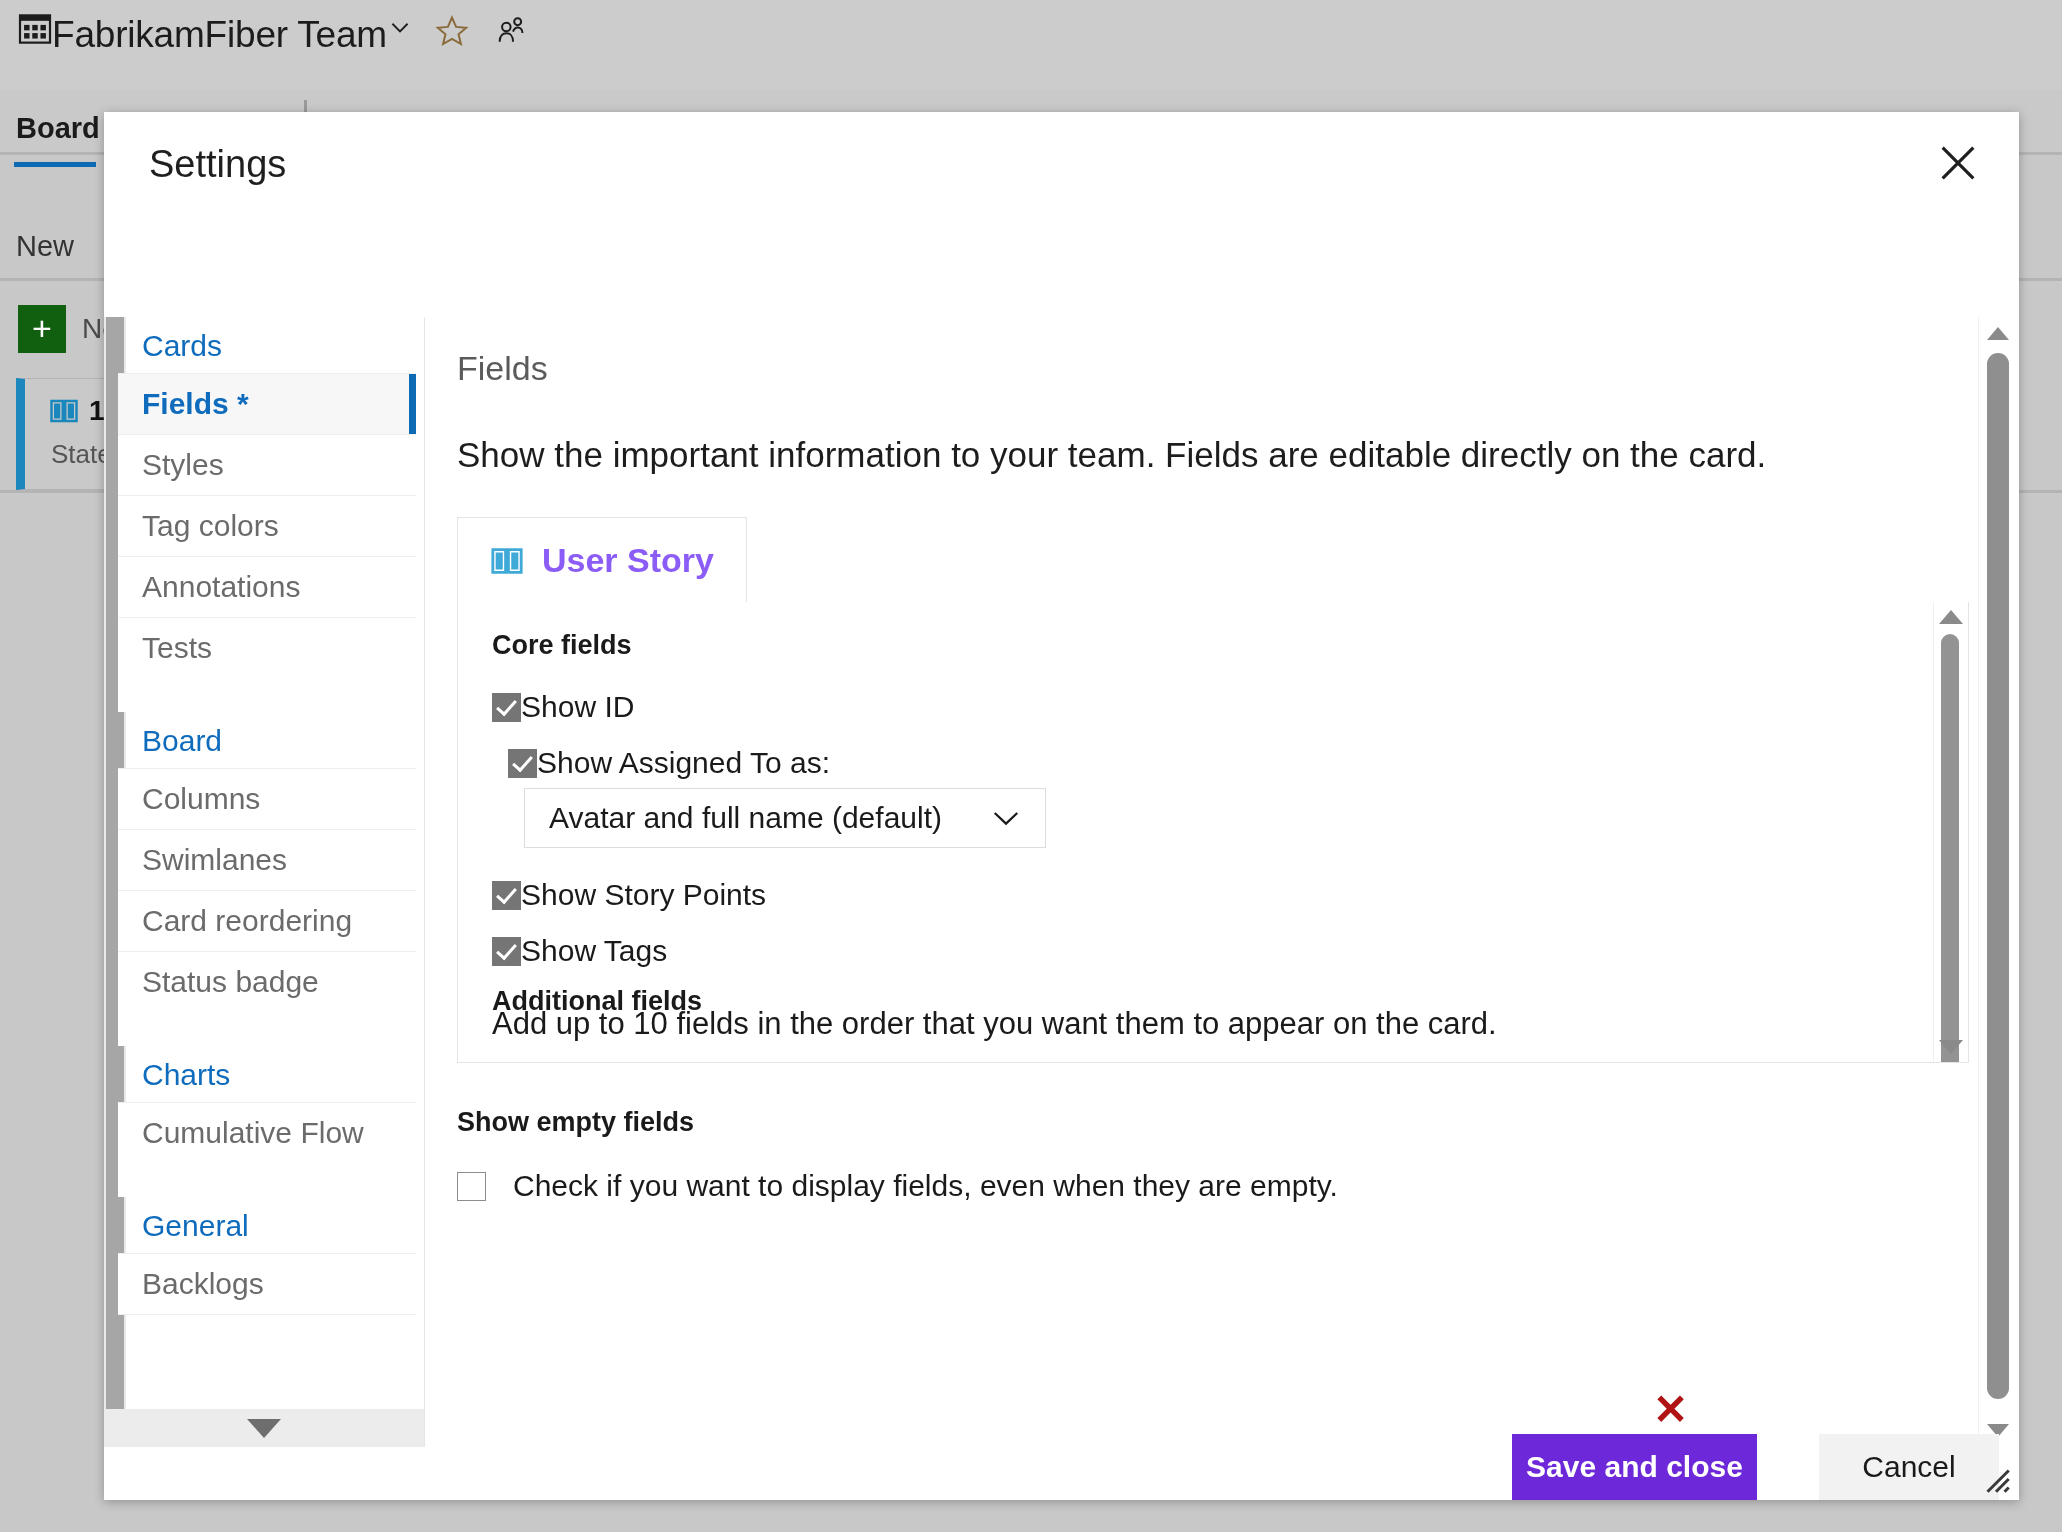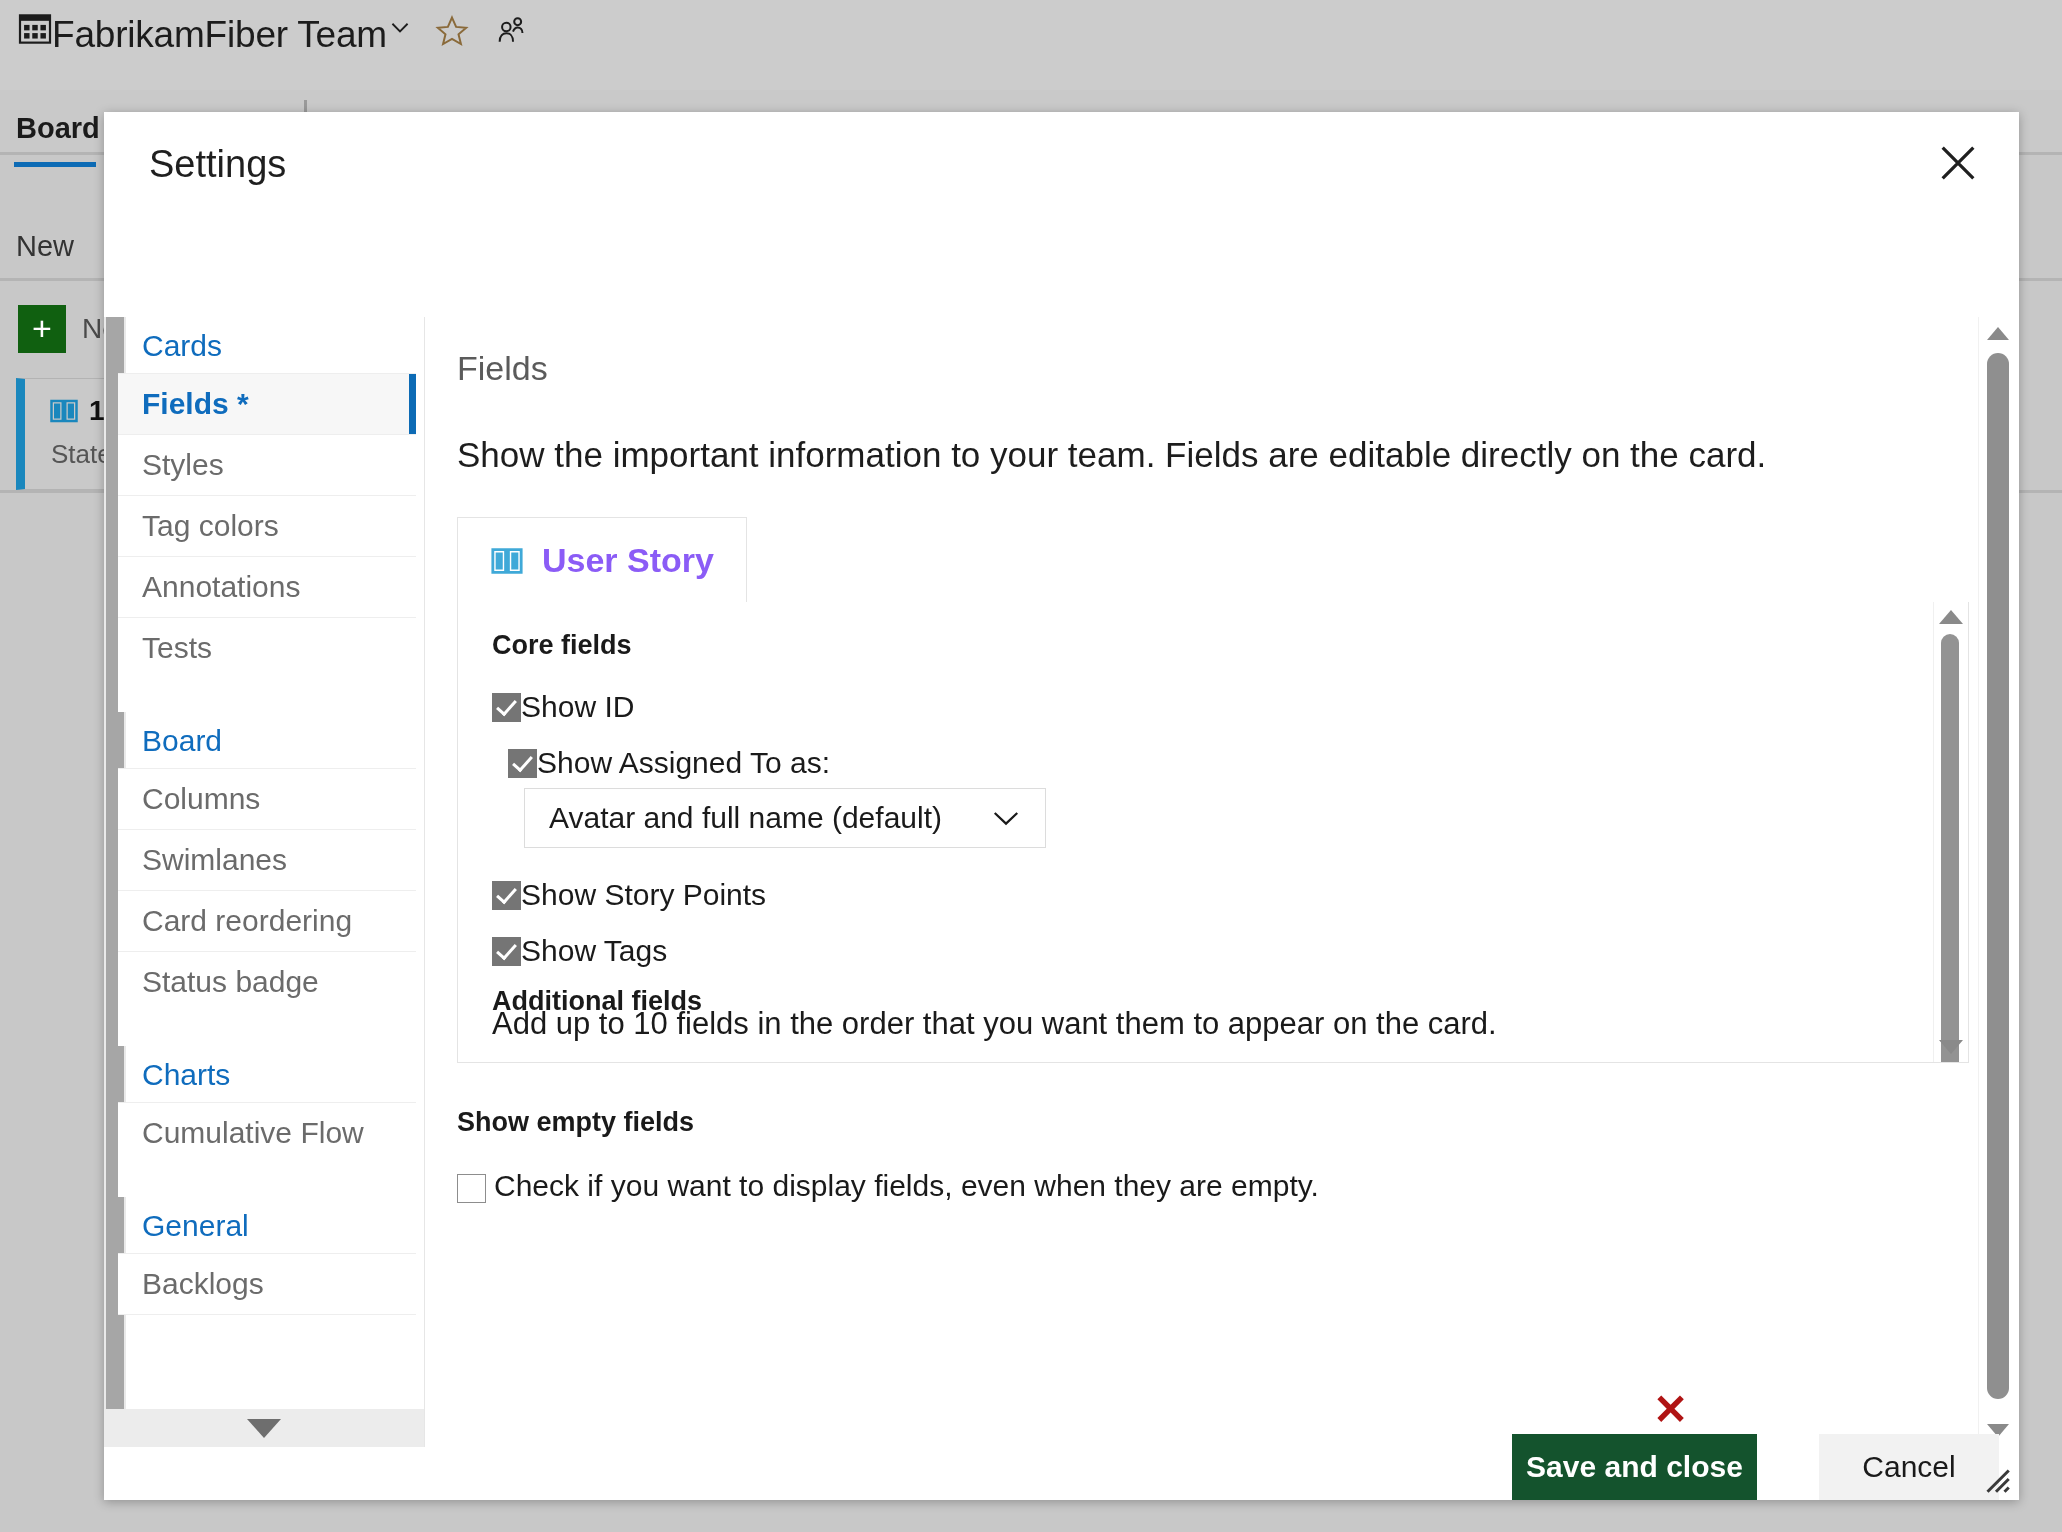--- a/index.html
+++ b/index.html
@@ -277,40 +277,40 @@
     position: absolute; left: 7px; top: 32px; width: 18px; height: 660px;
     background: #939393; border-radius: 9px; cursor: pointer;
   }
 
   #empty-fields-label {
     position: absolute; left: 32px; top: 790px;
     font-size: 27px; color: #1a1a1a; font-weight: 700;
   }
   #empty-fields-row {
     position: absolute; left: 32px; top: 852px;
-    display: flex; align-items: flex-end; gap: 8px; cursor: pointer;
+    display: flex; align-items: center; gap: 27px; cursor: pointer;
   }
 
   
   #main-sb {
     position: absolute; right: 0px; top: 205px;
     width: 40px; height: 1130px;
     background: #ffffff; border-left: 1px solid #f1f1f1;
   }
   #main-sb-thumb {
     position: absolute; left: 8px; top: 36px; width: 22px; height: 1046px;
     background: #8f8f8f; border-radius: 11px;
   }
   .msb-arrow { position:absolute; left: 8px; width: 0; height: 0; cursor:pointer;}
   .msb-arrow.up { top: 10px; border-left: 11px solid transparent; border-right: 11px solid transparent; border-bottom: 13px solid #8a8a8a;}
   .msb-arrow.down { bottom: 10px; border-left: 11px solid transparent; border-right: 11px solid transparent; border-top: 13px solid #8a8a8a;}
   #btn-save {
     position: absolute; right: 262px; bottom: 0px;
     width: 245px; height: 66px;
-    background: #14532d; color: #ffffff;
+    background: #6d28d9; color: #ffffff;
     border: none; font-size: 30px; font-weight: 700;
     font-family: "Liberation Sans", sans-serif;
     cursor: pointer;
   }
   #btn-cancel {
     position: absolute; right: 20px; bottom: 0px;
     width: 180px; height: 66px;
     background: #f2f2f2; color: #1a1a1a;
     border: none; font-size: 30px; font-weight: 400;
     font-family: "Liberation Sans", sans-serif;

